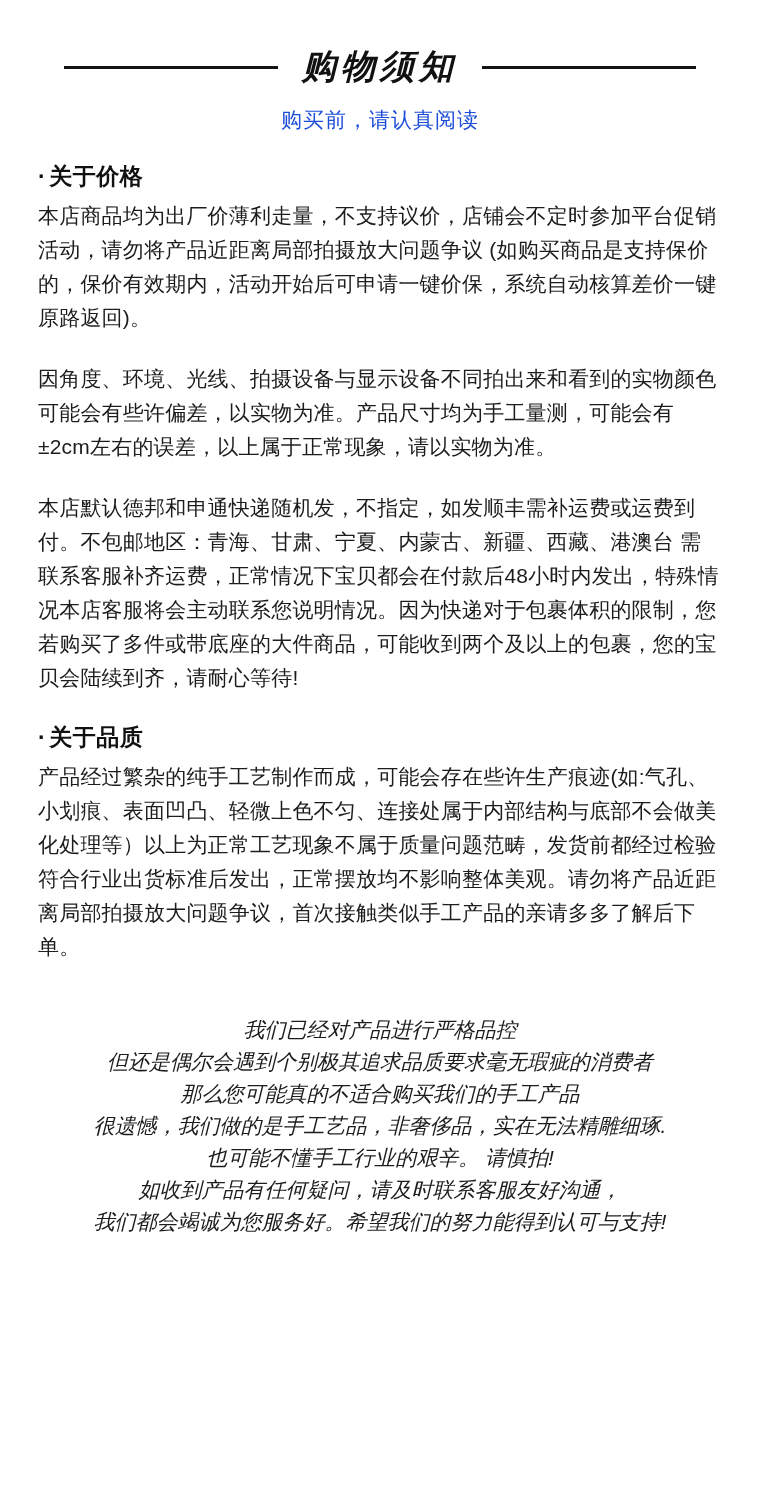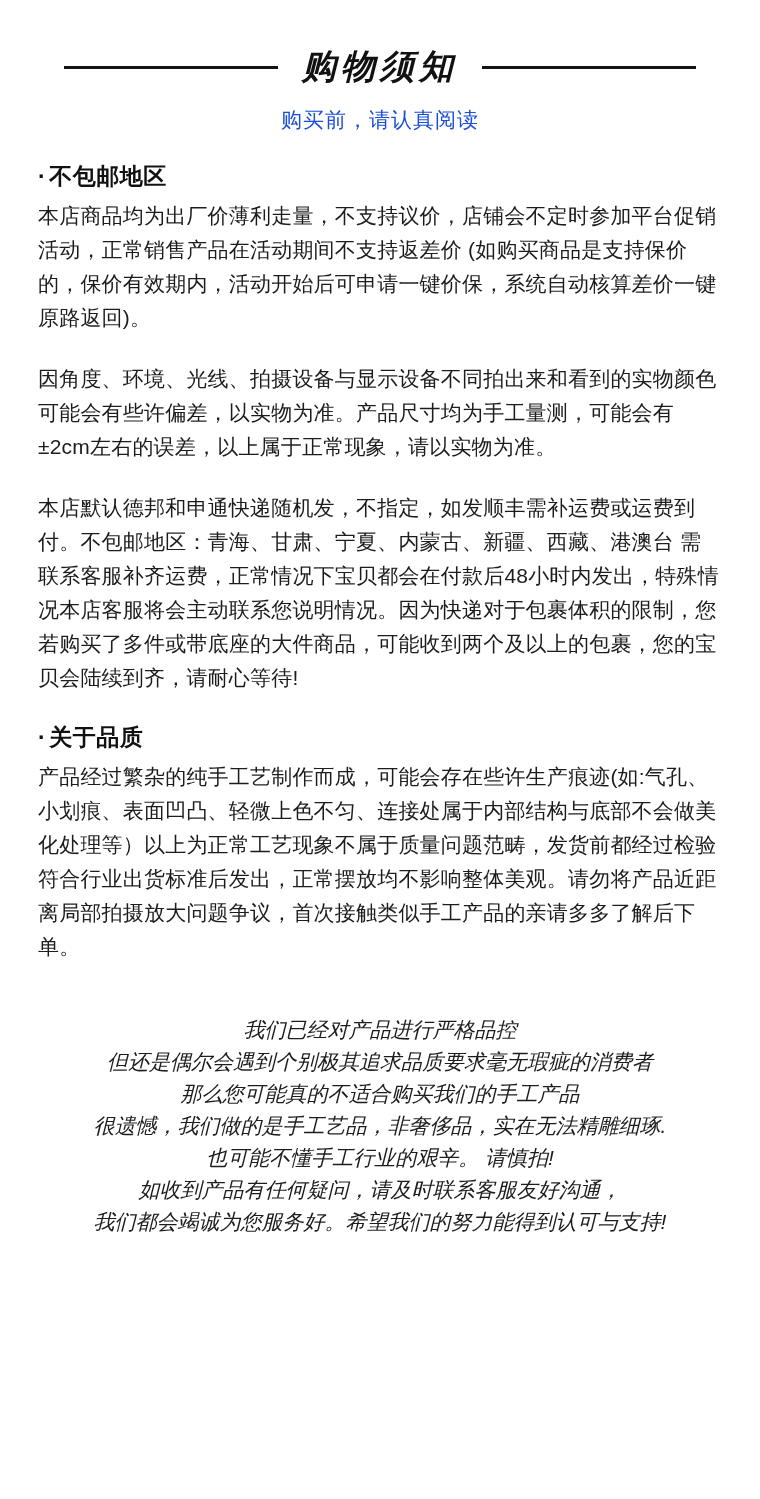--- a/index.html
+++ b/index.html
@@ -90,22 +90,22 @@
   <div class="content">
 
     <div class="header-row">
       <div class="hline"></div>
       <div class="title">购物须知</div>
       <div class="hline"></div>
     </div>
     <div class="subtitle">购买前，请认真阅读</div>
 
     <div class="section">
-      <div class="sec-heading"><span class="bullet">·</span><span>不包邮地区</span></div>
-      <div class="sec-body">本店商品均为出厂价薄利走量，不支持议价，店铺会不定时参加平台促销活动，正常销售产品在活动期间不支持返差价 (如购买商品是支持保价的，保价有效期内，活动开始后可申请一键价保，系统自动核算差价一键原路返回)。</div>
+      <div class="sec-heading"><span class="bullet">·</span><span>关于价格</span></div>
+      <div class="sec-body">本店商品均为出厂价薄利走量，不支持议价，店铺会不定时参加平台促销活动，请勿将产品近距离局部拍摄放大问题争议 (如购买商品是支持保价的，保价有效期内，活动开始后可申请一键价保，系统自动核算差价一键原路返回)。</div>
     </div>
 
     <div class="section">
     </div>
 
     <div class="section">
       <div class="sec-body">因角度、环境、光线、拍摄设备与显示设备不同拍出来和看到的实物颜色可能会有些许偏差，以实物为准。产品尺寸均为手工量测，可能会有±2cm左右的误差，以上属于正常现象，请以实物为准。</div>
     </div>
 
     <div class="section">

